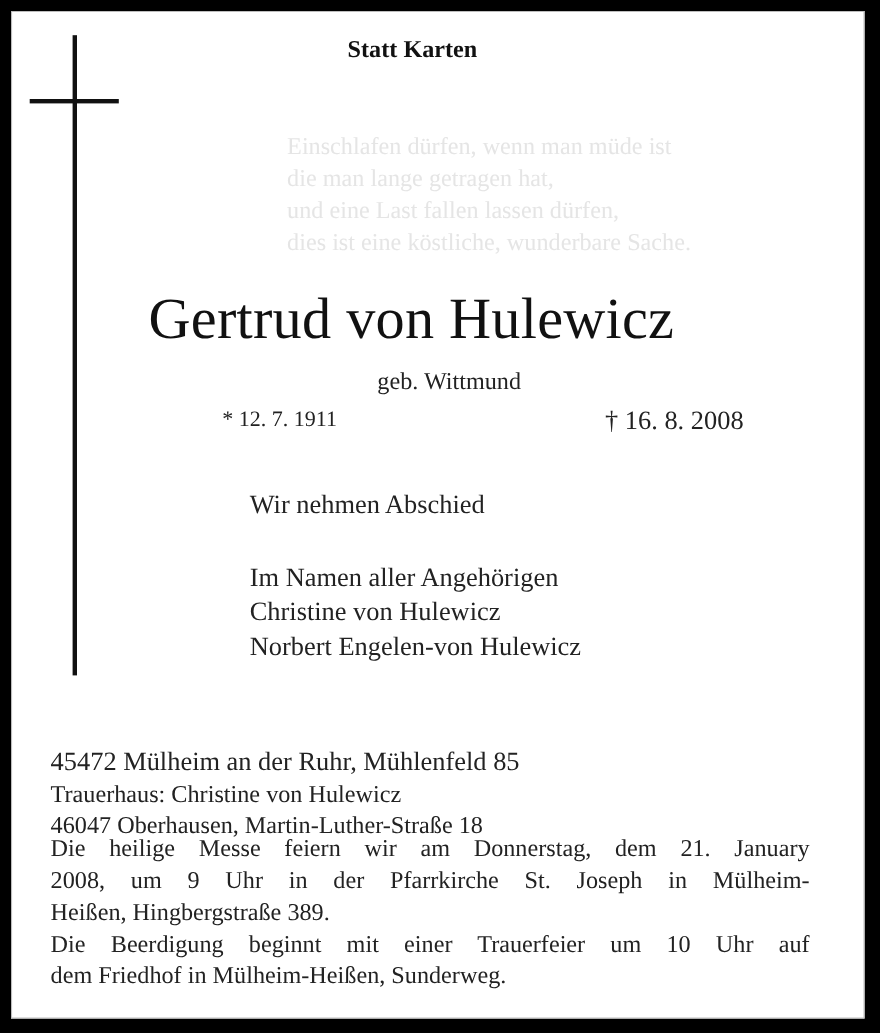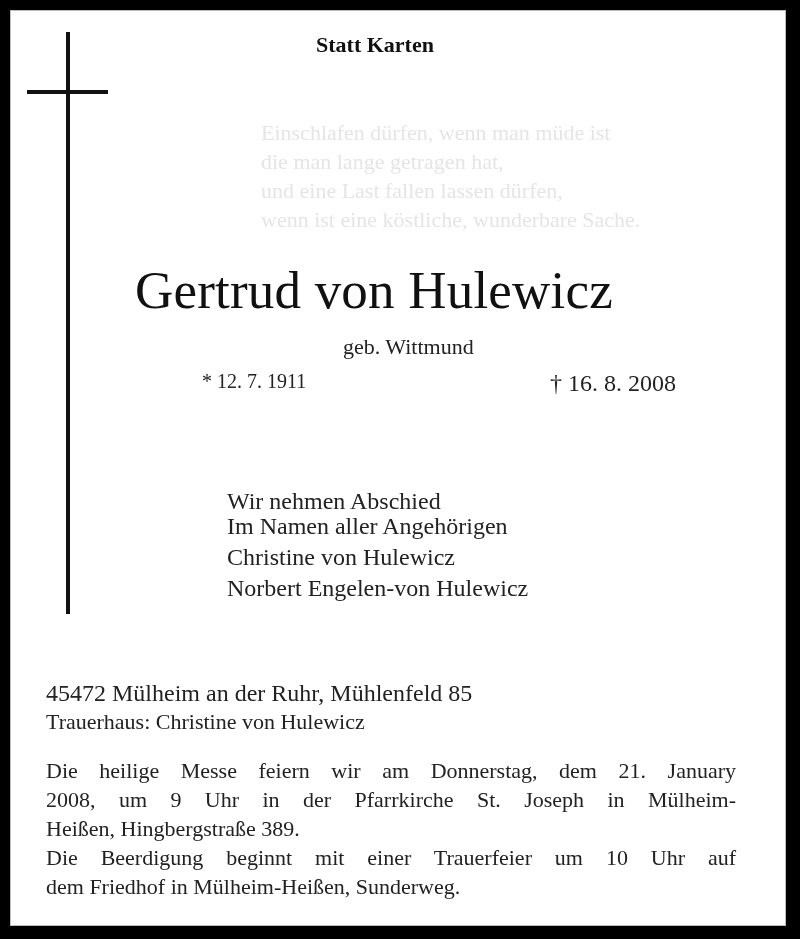--- a/index.html
+++ b/index.html
@@ -82,21 +82,20 @@
       left: 550px;
       top: 370px;
       font-size: 24px;
       color: #222;
     }
     .farewell {
       left: 227px;
       top: 446px;
       font-size: 24px;
       color: #222;
-      margin-top: 42px;
     }
     .family {
       left: 227px;
       top: 511px;
       font-size: 24px;
       line-height: 31px;
       color: #222;
     }
     .address {
       left: 46px;
@@ -128,39 +127,40 @@
   <div class="cross-v"></div>
   <div class="cross-h"></div>
 </div>
 
 <div class="abs header">Statt Karten</div>
 
 <div class="abs poem">
   <div>Einschlafen dürfen, wenn man müde ist</div>
   <div>die man lange getragen hat,</div>
   <div>und eine Last fallen lassen dürfen,</div>
-  <div>wenn ist eine köstliche, wunderbare Sache.</div>
+  <div>dies ist eine köstliche, wunderbare Sache.</div>
 </div>
 
 <div class="abs name">Gertrud von Hulewicz</div>
 <div class="abs maiden">geb. Wittmund</div>
 <div class="abs birth">* 12. 7. 1911</div>
 <div class="abs death">† 16. 8. 2008</div>
 
 <div class="abs farewell">Wir nehmen Abschied</div>
 
 <div class="abs family">
   <div>Im Namen aller Angehörigen</div>
   <div>Christine von Hulewicz</div>
   <div>Norbert Engelen-von Hulewicz</div>
 </div>
 
 <div class="abs address">
   <span class="line1">45472 Mülheim an der Ruhr, Mühlenfeld 85</span>
   <span class="line">Trauerhaus: Christine von Hulewicz</span>
+  <span class="line">46047 Oberhausen, Martin-Luther-Straße 18</span>
 </div>
 
 <div class="abs notice">
   <span class="justify">Die heilige Messe feiern wir am Donnerstag, dem 21. January</span>
   <span class="justify">2008, um 9 Uhr in der Pfarrkirche St. Joseph in Mülheim-</span>
   <span>Heißen, Hingbergstraße 389.</span>
   <span class="justify">Die Beerdigung beginnt mit einer Trauerfeier um 10 Uhr auf</span>
   <span>dem Friedhof in Mülheim-Heißen, Sunderweg.</span>
 </div>
 

